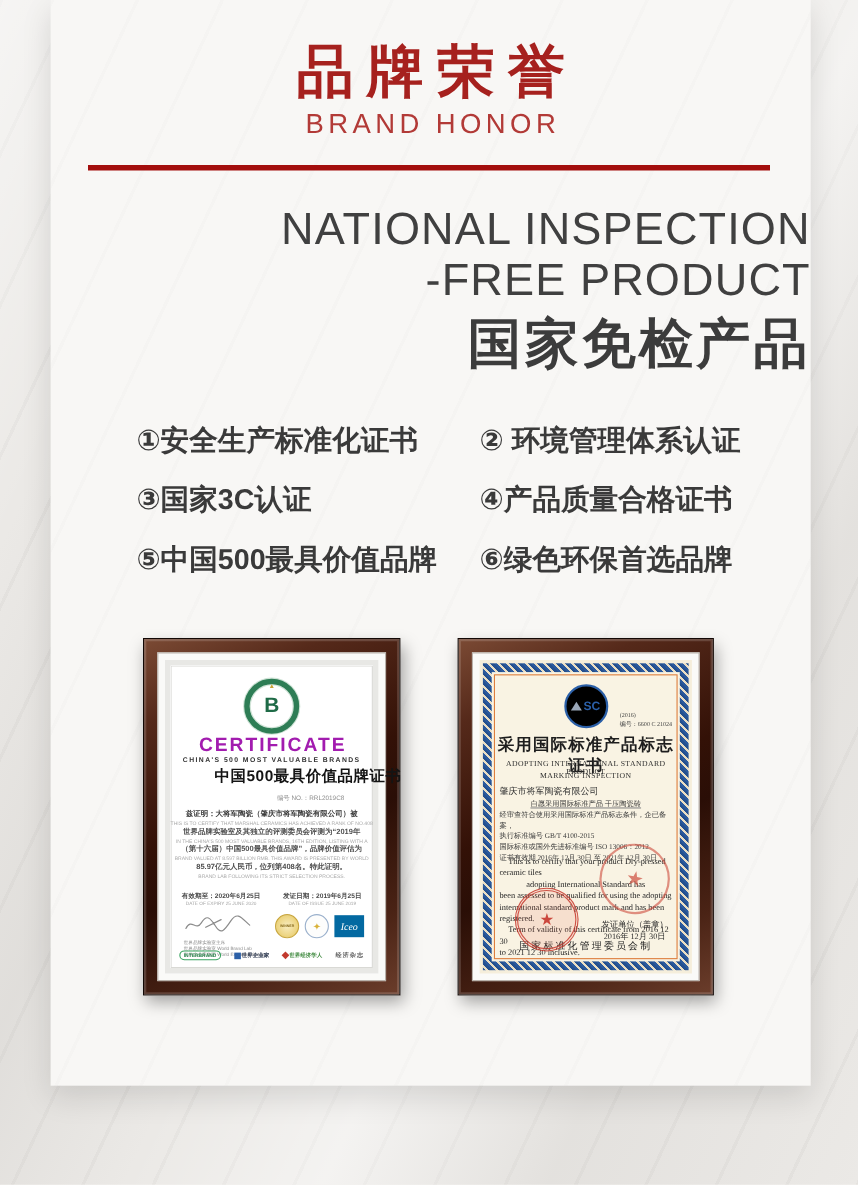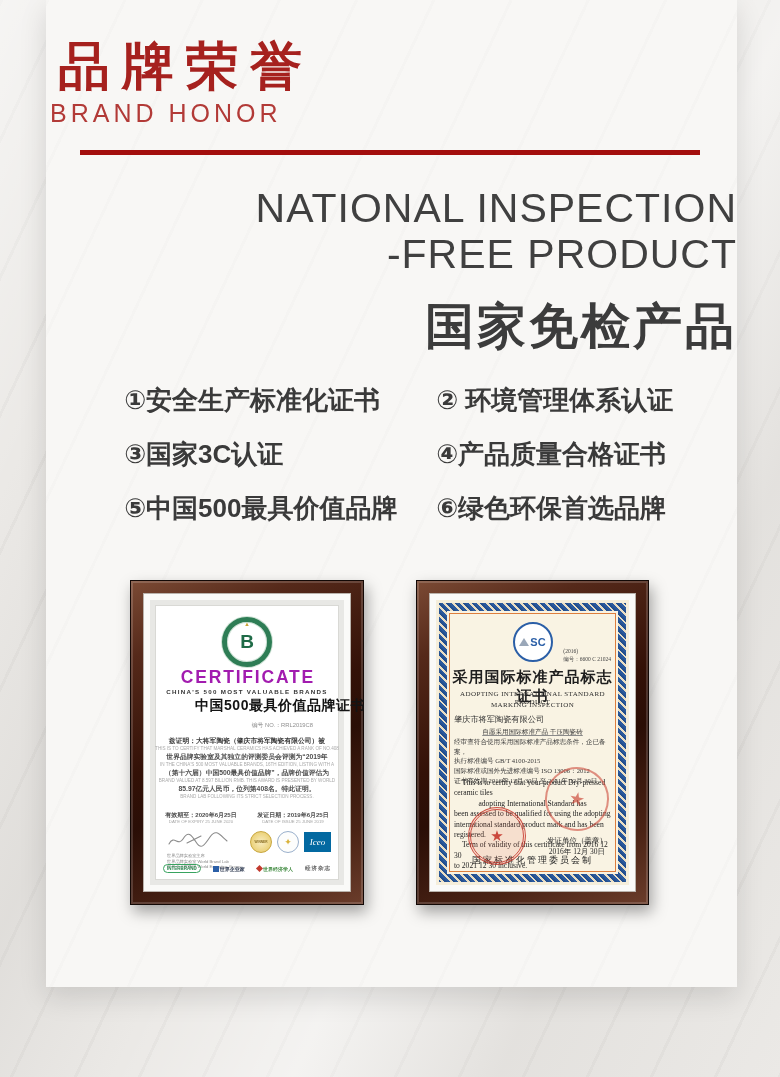--- a/index.html
+++ b/index.html
@@ -12,28 +12,28 @@
       #ebe9e6;
   }
   .card{
     position:absolute;left:46px;top:0;width:691px;height:987px;
     background:
       repeating-linear-gradient(115deg, rgba(0,0,0,.012) 0 3px, rgba(0,0,0,0) 3px 70px),
       #f8f7f5;
     box-shadow:0 10px 26px rgba(0,0,0,.12);
   }
   
-  .hdr{position:absolute;top:36px;left:0;width:100%;}
+  .hdr{position:absolute;top:36px;left:0;width:100%;text-align:center;}
   .hdr-title{font-size:52px;line-height:60px;font-weight:700;color:#a6211e;letter-spacing:12px;text-indent:12px;}
   .hdr-sub{margin-top:3px;font-size:25px;line-height:28px;font-weight:400;color:#b23a37;letter-spacing:4px;text-indent:4px;}
   .divider{position:absolute;left:34px;top:150px;width:620px;height:5px;background:#a30e0d;}
   
   .intro{position:absolute;top:185px;left:0;width:100%;text-align:right;}
   .intro-en{font-size:41px;line-height:46px;color:#404040;letter-spacing:1px;}
-  .intro-zh{margin-top:22px;font-size:49px;line-height:54px;font-weight:600;color:#3c3c3c;letter-spacing:3px;text-indent:3px;padding-left:24px;}
+  .intro-zh{margin-top:9px;font-size:49px;line-height:54px;font-weight:600;color:#3c3c3c;letter-spacing:3px;text-indent:3px;padding-left:24px;}
   
   .honors{position:absolute;top:384px;left:78px;display:grid;grid-template-columns:312px auto;row-gap:22px;}
   .honor{font-size:26px;line-height:32px;font-weight:700;color:#3a3a3a;white-space:pre;}
   
   .frame{position:absolute;top:580px;width:234px;height:325px;box-sizing:border-box;
     padding:12px;border:1px solid #120805;
     background:linear-gradient(155deg,#7b4a34 0%,#55291a 18%,#331107 45%,#2a0e06 58%,#4a2315 82%,#6b3d2b 100%);
     box-shadow:3px 7px 14px rgba(0,0,0,.35), inset 0 0 0 2px rgba(255,255,255,.16);}
   .frame.fl{left:84px;}
   .frame.fr{left:370px;width:233px;}
@@ -75,21 +75,21 @@
   .lg3{font-size:5px;color:#3f8a3f;font-weight:700;display:flex;align-items:center;gap:1px;}
   .lg3 .dm{width:5px;height:5px;background:#c23a2e;transform:rotate(45deg);display:inline-block;}
   .lg4{font-size:5.5px;color:#5a5a5a;font-weight:700;letter-spacing:1px;}
   
   .cert-r{position:relative;width:100%;height:100%;background:#f5eedb;}
   .lace{position:absolute;inset:3px;background:repeating-linear-gradient(45deg,#2b5a9e 0 2px,#e9ddc3 2px 4px,#24508f 4px 6px);}
   .lace-inner{position:absolute;inset:11px;background:#f9f3e3;}
   .orange-line{position:absolute;inset:13px;border:1px solid #dd7e3d;}
   .cr{position:absolute;inset:16px;font-family:"Liberation Serif","DejaVu Serif",serif;color:#2e2e2e;text-align:center;}
   .asc{position:absolute;top:6px;left:50%;transform:translateX(-50%);width:36px;height:36px;border-radius:50%;
-    border:2px solid #2b5fa7;background:#ffffff;display:flex;align-items:center;justify-content:center;gap:1px;}
+    border:2px solid #2b5fa7;background:#000000;display:flex;align-items:center;justify-content:center;gap:1px;}
   .asc .tri{width:0;height:0;border-left:5px solid transparent;border-right:5px solid transparent;border-bottom:8px solid #9aa7b8;}
   .asc .sc{font-size:11px;font-weight:800;color:#2b5fa7;font-family:"Liberation Sans",sans-serif;}
   .cr-serial{position:absolute;top:32px;right:2px;text-align:left;font-size:5.5px;line-height:7.5px;color:#444;}
   .cr-title{position:absolute;top:52px;width:100%;font-size:15px;font-weight:700;letter-spacing:1px;color:#1e1e1e;}
   .cr-sub{position:absolute;width:100%;font-size:7px;letter-spacing:.4px;color:#2e2e2e;}
   .cr-sub.s1{top:74px;}
   .cr-sub.s2{top:85px;}
   .cr-company{position:absolute;top:98px;left:2px;font-size:8.2px;color:#333;text-align:left;}
   .cr-zh{position:absolute;top:111px;left:2px;right:2px;text-align:left;}
   .cr-zh div{font-size:6.6px;line-height:9.8px;color:#3a3a3a;}

